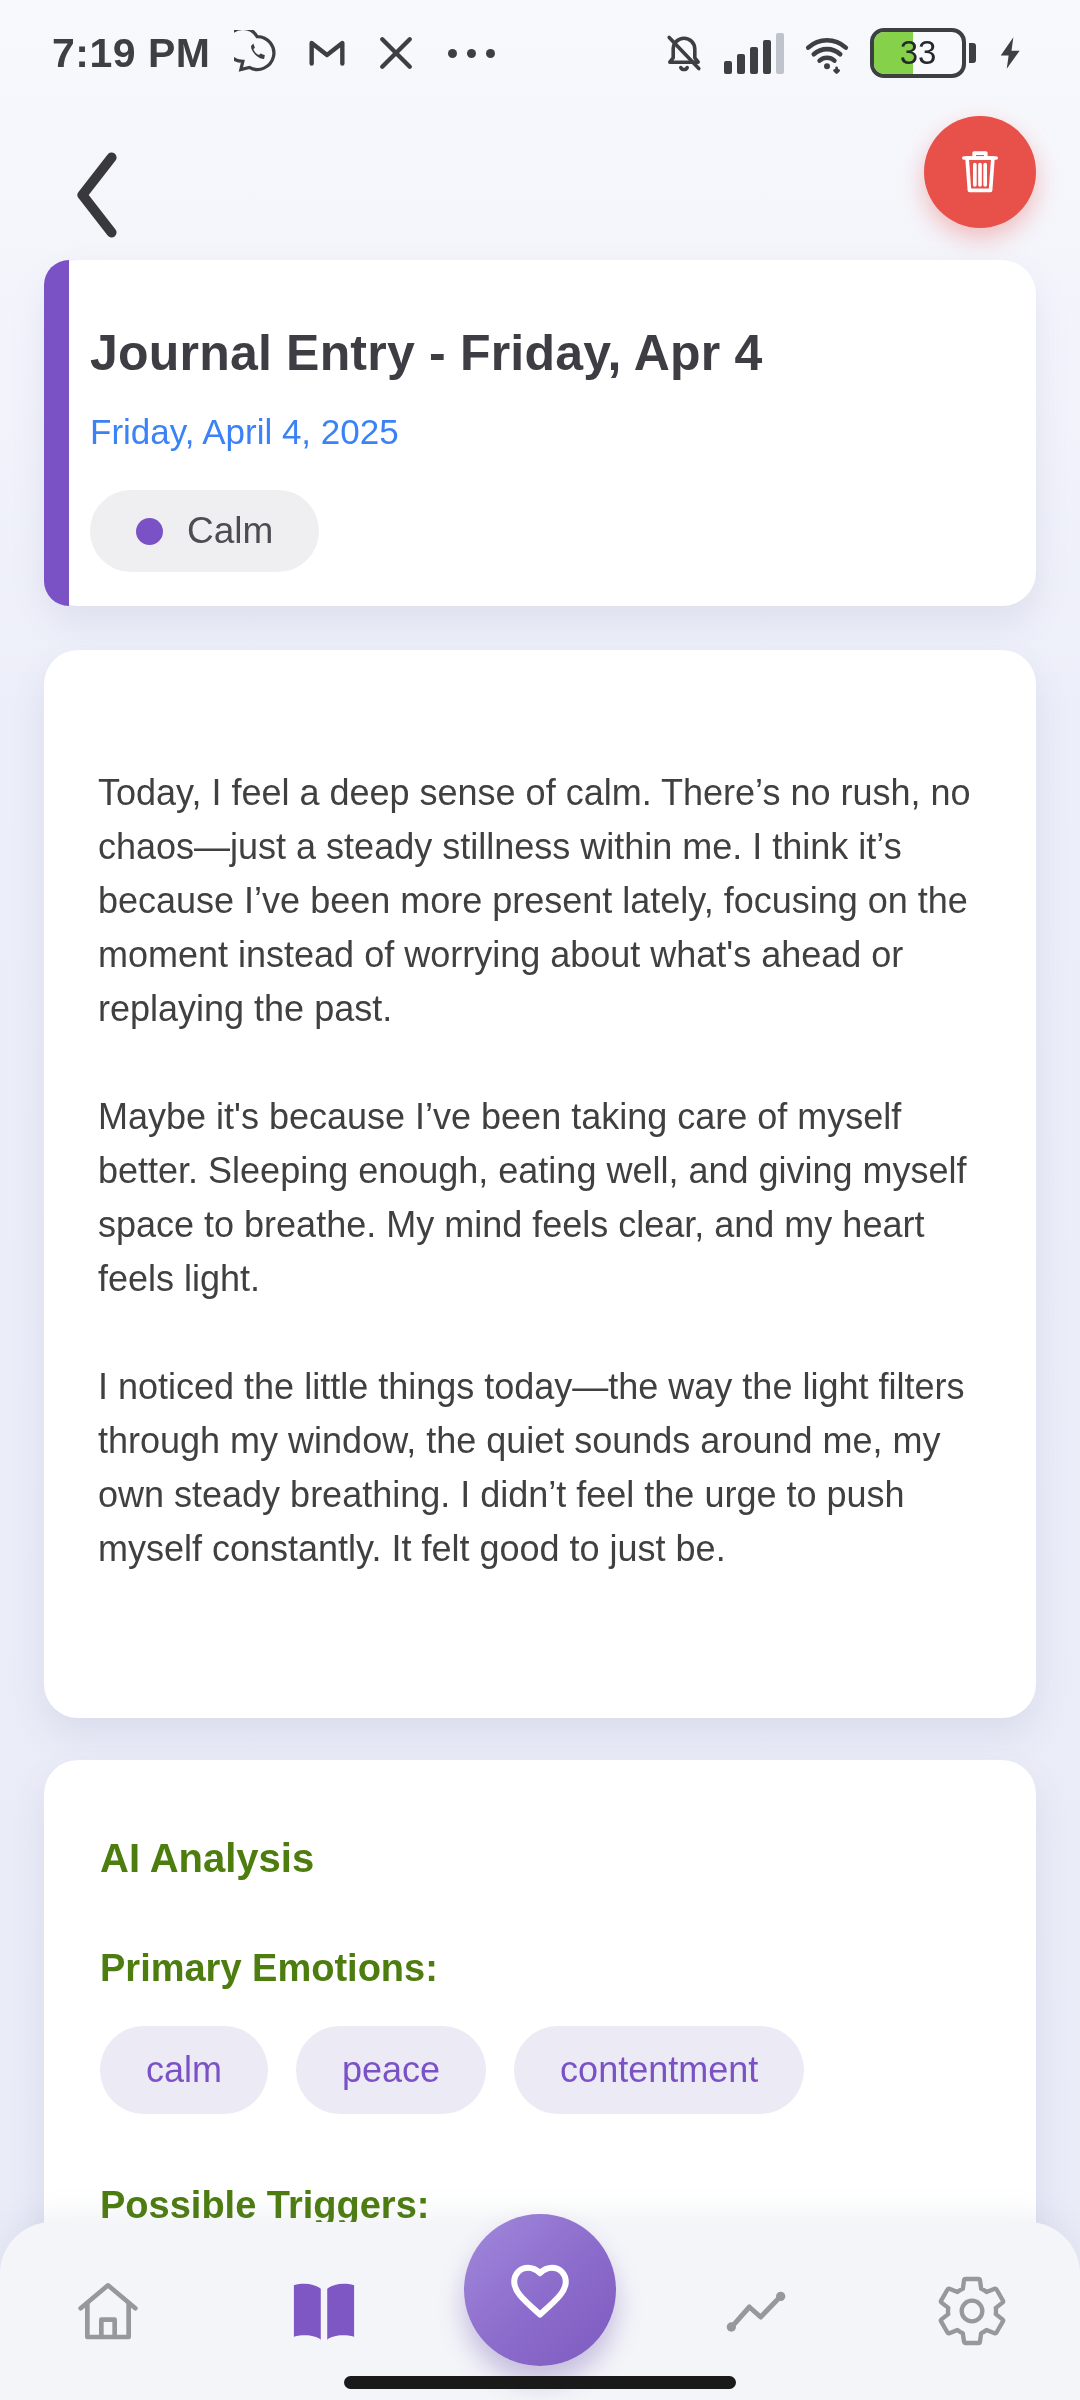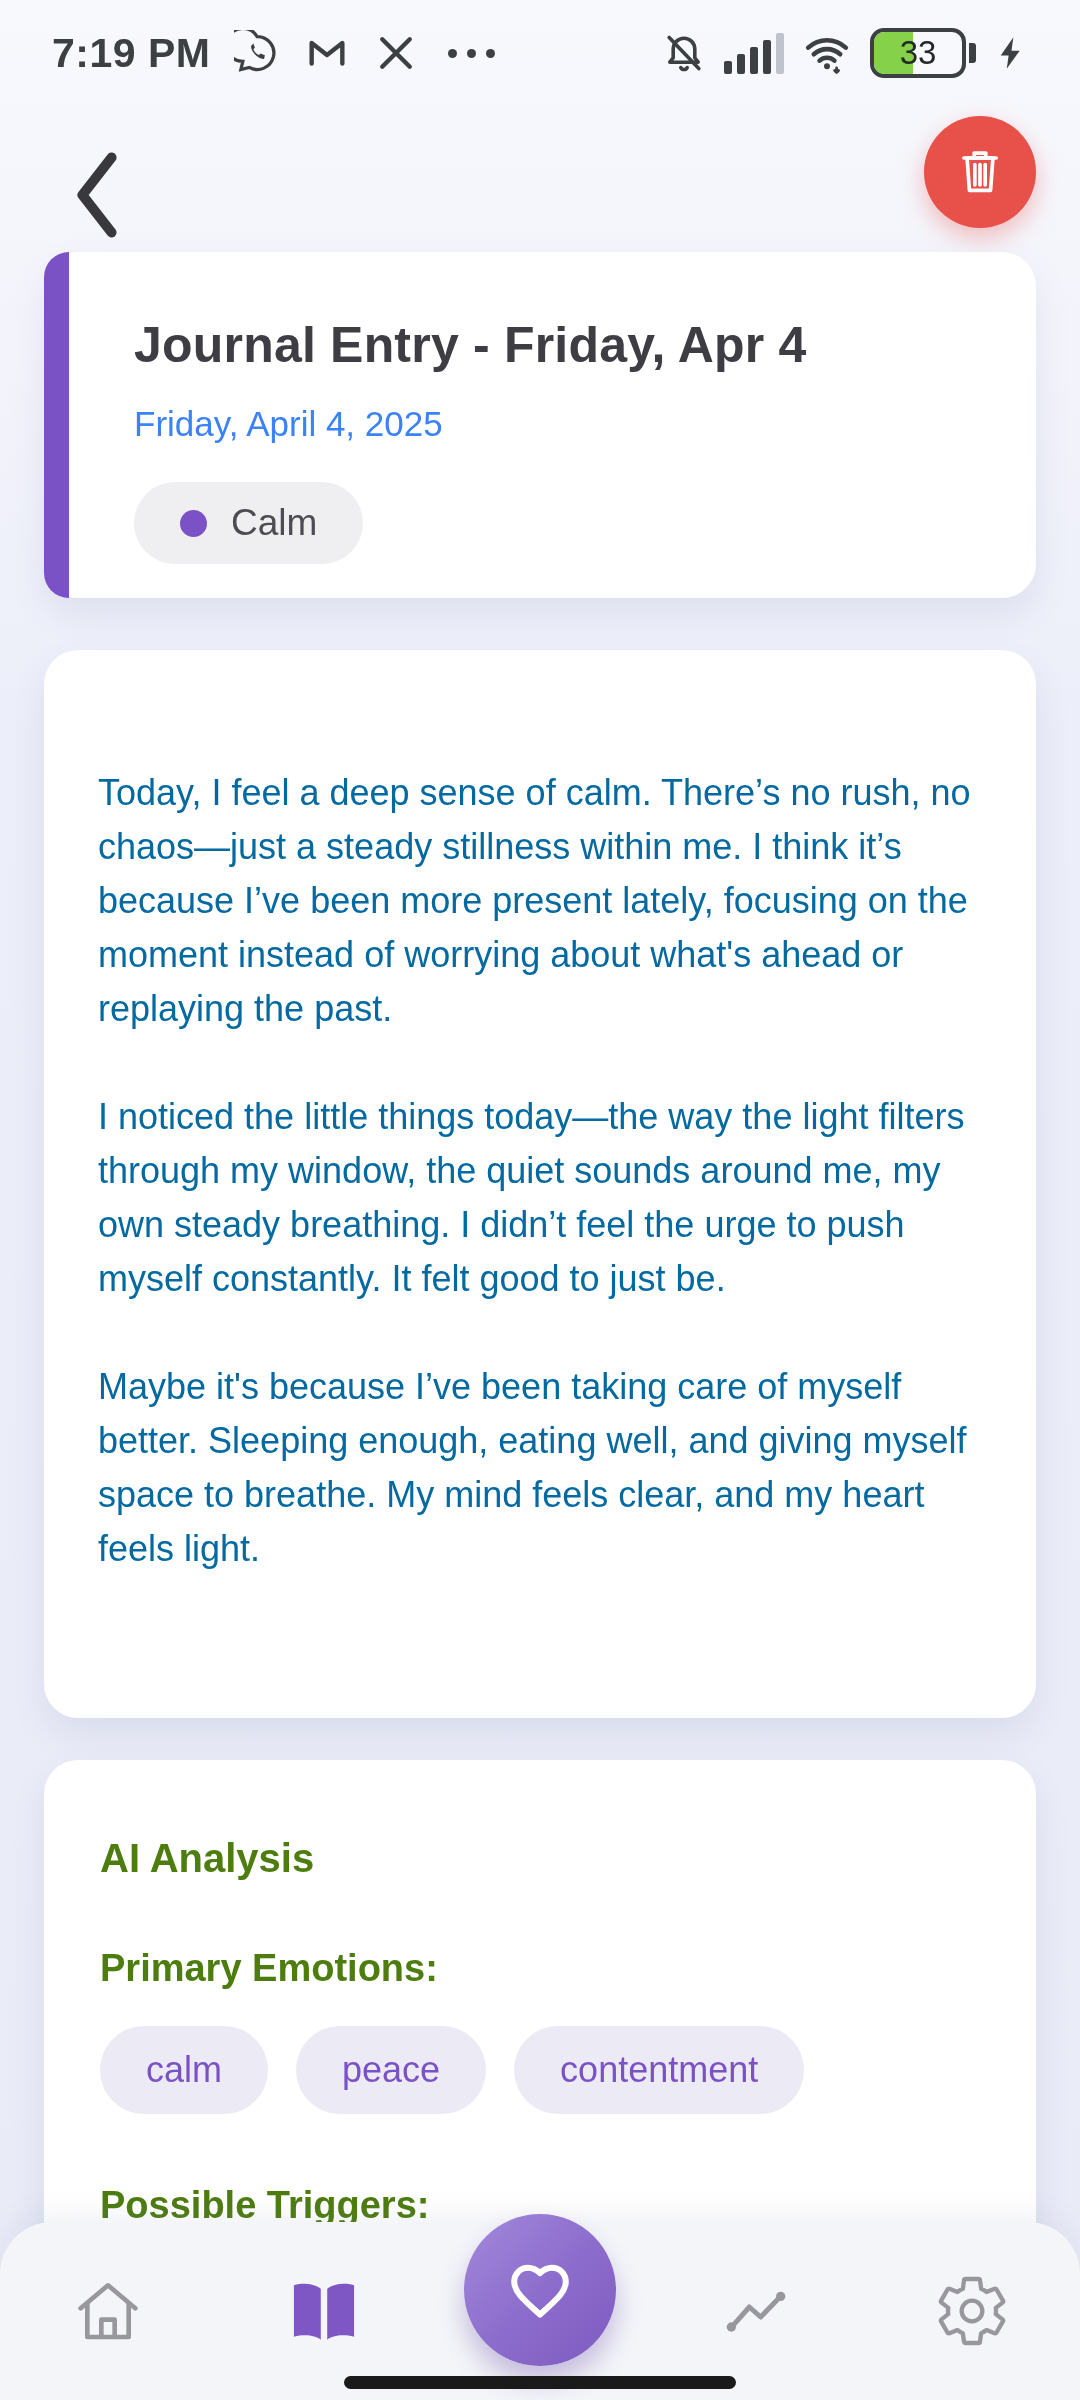--- a/index.html
+++ b/index.html
@@ -47,30 +47,30 @@
     border-radius:50%; background:#E8504A;
     display:flex; align-items:center; justify-content:center;
     box-shadow:0 10px 24px rgba(232,80,74,.35); cursor:pointer;
   }
 
   
   .card {
     position:absolute; left:44px; right:44px; background:#fff;
     border-radius:34px; box-shadow:0 16px 34px rgba(95,105,155,.12);
   }
-  .entry-card { top:252px; height:346px; padding:64px 56px 0 90px; }
+  .entry-card { top:260px; height:346px; padding:64px 56px 0 46px; }
   .entry-stripe { position:absolute; left:0; top:0; bottom:0; width:25px; background:#7B52C6; border-radius:34px 0 0 34px; }
   .entry-title { font-size:50px; font-weight:700; color:#3D3D43; letter-spacing:.2px; }
   .entry-date { margin-top:30px; font-size:35px; color:#3b82f6; }
   .mood-badge { margin-top:38px; display:inline-flex; align-items:center; gap:24px; height:82px; padding:0 46px; background:#EFEFF1; border-radius:41px; }
   .mood-dot { width:27px; height:27px; border-radius:50%; background:#7B52C6; }
   .mood-label { font-size:37px; color:#4C4C52; }
 
   .body-card { top:650px; height:1068px; padding:116px 56px 0 54px; }
-  .body-card p { margin:0 0 54px; font-size:36px; line-height:54px; color:#0369a1; }
+  .body-card p { margin:0 0 54px; font-size:36px; line-height:54px; color:#404040; }
 
   .ai-card { top:1760px; height:662px; padding:76px 56px 0; }
   .ai-title { font-size:40px; font-weight:700; color:#4d7c0f; }
   .ai-section-label { margin-top:66px; font-size:38px; font-weight:700; color:#4d7c0f; }
   .chips { margin-top:36px; display:flex; gap:28px; }
   .chip { height:88px; padding:0 46px; background:#ECEAF4; border-radius:44px; display:flex; align-items:center; font-size:36px; color:#7B52C6; font-weight:500; cursor:default; }
   .triggers-label { margin-top:70px; }
 
   
   .bottom-nav {
@@ -179,22 +179,22 @@
     <div class="entry-title">Journal Entry - Friday, Apr 4</div>
     <div class="entry-date">Friday, April 4, 2025</div>
     <div class="mood-badge">
       <span class="mood-dot"></span>
       <span class="mood-label">Calm</span>
     </div>
   </div>
 
   <div class="card body-card">
     <p>Today, I feel a deep sense of calm. There’s no rush, no chaos—just a steady stillness within me. I think it’s because I’ve been more present lately, focusing on the moment instead of worrying about what's ahead or replaying the past.</p>
+    <p>Maybe it's because I’ve been taking care of myself better. Sleeping enough, eating well, and giving myself space to breathe. My mind feels clear, and my heart feels light.</p>
     <p>I noticed the little things today—the way the light filters through my window, the quiet sounds around me, my own steady breathing. I didn’t feel the urge to push myself constantly. It felt good to just be.</p>
-    <p>Maybe it's because I’ve been taking care of myself better. Sleeping enough, eating well, and giving myself space to breathe. My mind feels clear, and my heart feels light.</p>
   </div>
 
   <div class="card ai-card">
     <div class="ai-title">AI Analysis</div>
     <div class="ai-section-label">Primary Emotions:</div>
     <div class="chips">
       <span class="chip">calm</span>
       <span class="chip">peace</span>
       <span class="chip">contentment</span>
     </div>

